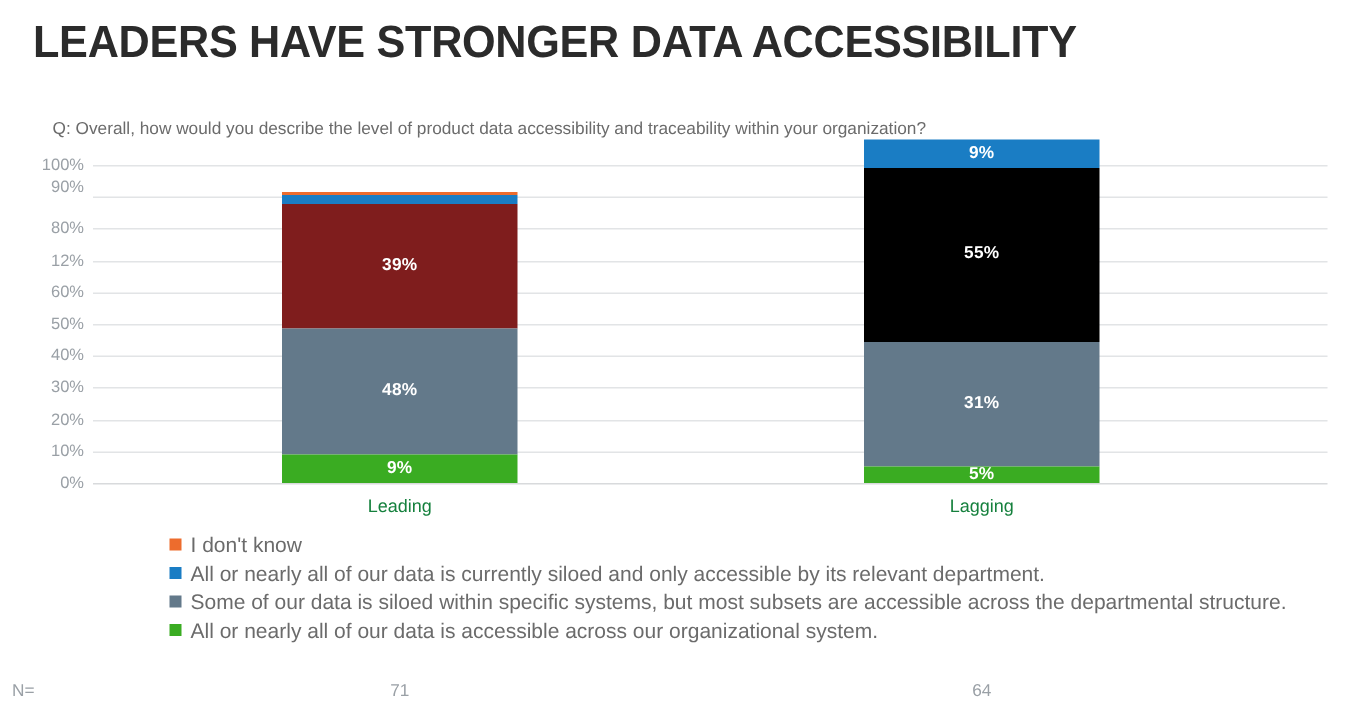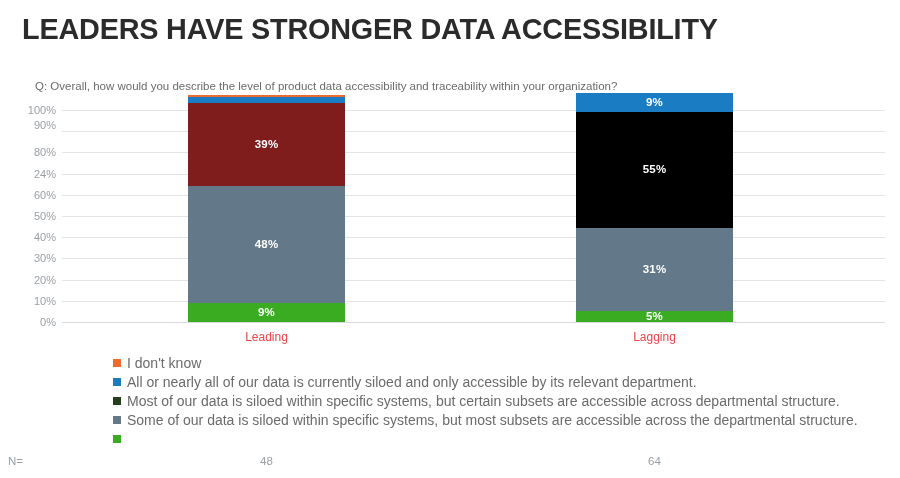--- a/index.html
+++ b/index.html
@@ -99,21 +99,21 @@
     line-height: 1;
     white-space: nowrap;
     letter-spacing: 0.2px;
   }
 
   
   .cat-label {
     position: absolute;
     top: 330px;
     font-size: 12px;
-    color: #ef4444;
+    color: #15803d;
     text-align: center;
     width: 157px;
     white-space: nowrap;
   }
 
   
   #legend {
     position: absolute;
     left: 113px;
     top: 353px;
@@ -168,21 +168,21 @@
 <div id="chart-question">Q: Overall, how would you describe the level of product data accessibility and traceability within your organization?</div>
 
 <div id="y-axis">
     <div class="ytick" style="top: 212px;">0%</div>
     <div class="ytick" style="top: 190.8px;">10%</div>
     <div class="ytick" style="top: 169.6px;">20%</div>
     <div class="ytick" style="top: 148.4px;">30%</div>
     <div class="ytick" style="top: 127.2px;">40%</div>
     <div class="ytick" style="top: 106px;">50%</div>
     <div class="ytick" style="top: 84.8px;">60%</div>
-    <div class="ytick" style="top: 63.6px;">24%</div>
+    <div class="ytick" style="top: 63.6px;">12%</div>
     <div class="ytick" style="top: 42.4px;">80%</div>
     <div class="ytick" style="top: 15px;">90%</div>
     <div class="ytick" style="top: 0px;">100%</div>
   </div>
 
 <div id="plot-area">
     <div class="gridline baseline" style="top: 212px;"></div>
     <div class="gridline" style="top: 190.8px;"></div>
     <div class="gridline" style="top: 169.6px;"></div>
     <div class="gridline" style="top: 148.4px;"></div>
@@ -192,21 +192,21 @@
     <div class="gridline" style="top: 63.6px;"></div>
     <div class="gridline" style="top: 42.4px;"></div>
     <div class="gridline" style="top: 21.2px;"></div>
     <div class="gridline" style="top: 0px;"></div>
     <div class="bar" style="left: 126px;">
       <div class="seg" style="height: 2.12px; background: rgb(237, 108, 45);"></div>
       <div class="seg" style="height: 6.36px; background: rgb(26, 125, 196);"></div>
       <div class="seg" style="height: 82.68px; background: #7f1d1d;">
         <span class="seg-label">39%</span>
       </div>
-      <div class="seg" style="height: 117px; background: rgb(99, 121, 138);">
+      <div class="seg" style="height: 84px; background: rgb(99, 121, 138);">
         <span class="seg-label">48%</span>
       </div>
       <div class="seg" style="height: 19.08px; background: rgb(58, 172, 34);">
         <span class="seg-label">9%</span>
       </div>
     </div>
     <div class="bar" style="left: 514px;">
       <div class="seg" style="height: 19.08px; background: rgb(26, 125, 196);">
         <span class="seg-label">9%</span>
       </div>
@@ -225,32 +225,29 @@
 <div id="legend">
     <div class="legend-row">
       <span class="legend-swatch" style="background: rgb(237, 108, 45);"></span>
       <span class="legend-text">I don't know</span>
     </div>
     <div class="legend-row">
       <span class="legend-swatch" style="background: rgb(26, 125, 196);"></span>
       <span class="legend-text">All or nearly all of our data is currently siloed and only accessible by its relevant department.</span>
     </div>
     <div class="legend-row">
-      <span class="legend-swatch" style="background: rgb(38, 64, 31);"></span>
-      <span class="legend-text">Most of our data is siloed within specific systems, but certain subsets are accessible across departmental structure.</span>
-    </div>
-    <div class="legend-row">
       <span class="legend-swatch" style="background: rgb(99, 121, 138);"></span>
       <span class="legend-text">Some of our data is siloed within specific systems, but most subsets are accessible across the departmental structure.</span>
     </div>
     <div class="legend-row">
       <span class="legend-swatch" style="background: rgb(58, 172, 34);"></span>
+      <span class="legend-text">All or nearly all of our data is accessible across our organizational system.</span>
     </div>
   </div>
 
 <div id="n-row">
   <div id="n-label">N=</div>
-<div class="n-value" style="left: 188px;">48</div>
+<div class="n-value" style="left: 188px;">71</div>
     <div class="n-value" style="left: 576px;">64</div>
   </div>
 
 <div class="cat-label" style="left: 188px;">Leading</div>
 <div class="cat-label" style="left: 576px;">Lagging</div>
 
 </body></html>

